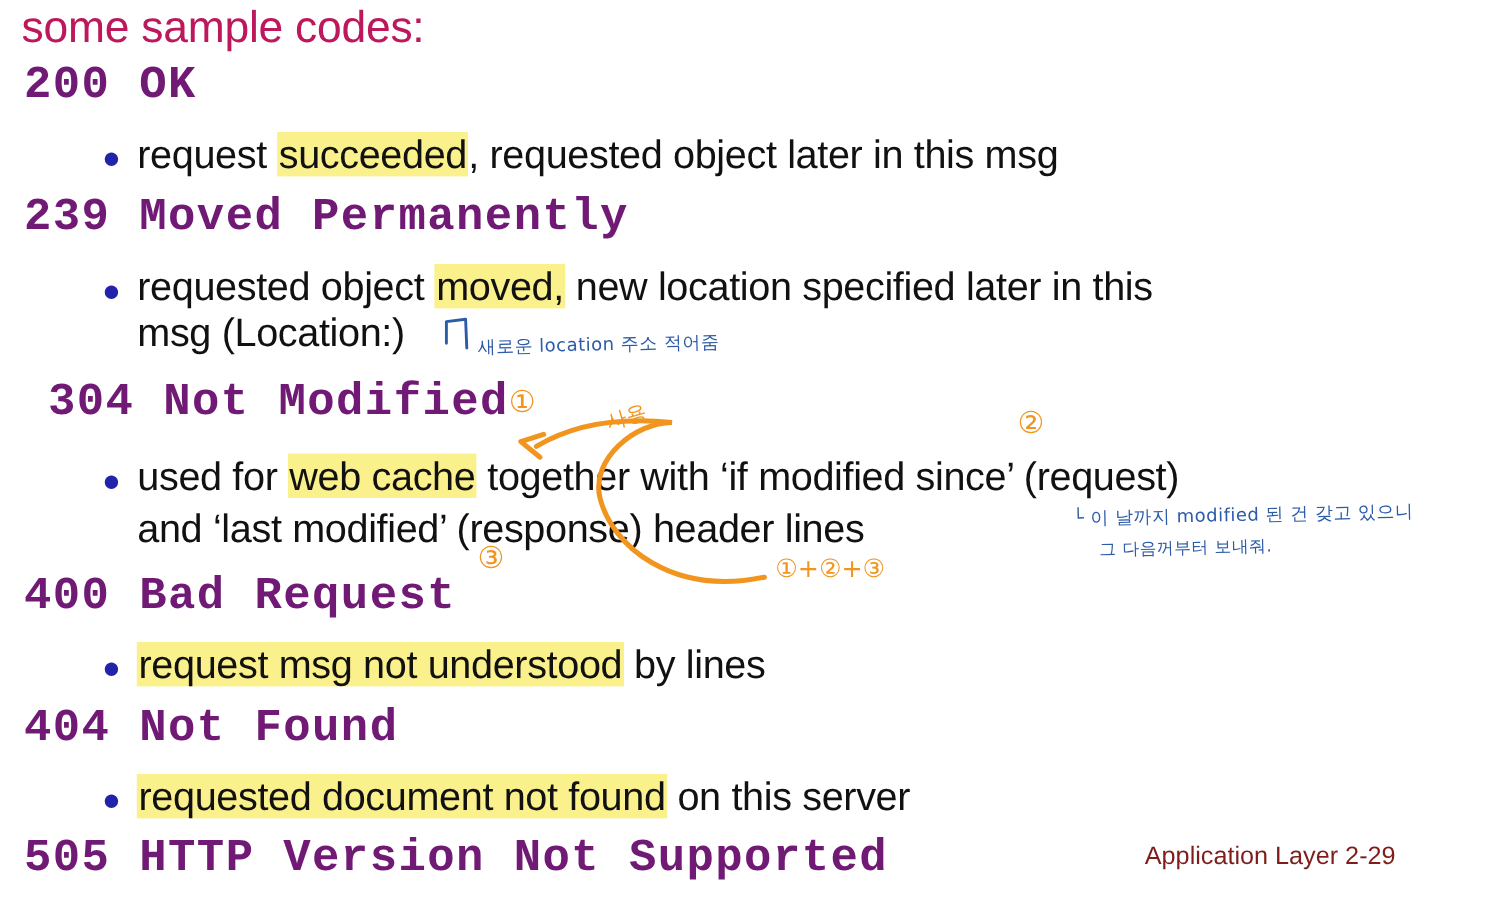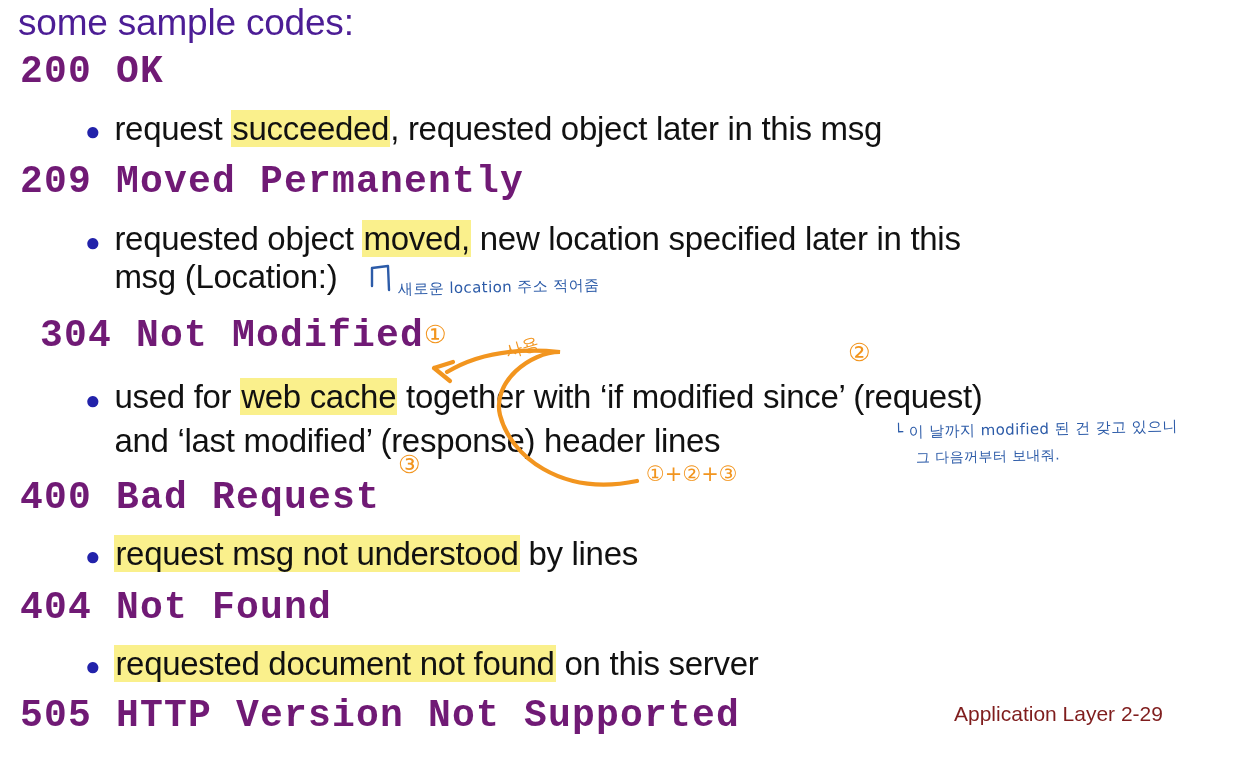--- a/index.html
+++ b/index.html
@@ -19,21 +19,21 @@
   
   .line {
     position: absolute;
     white-space: nowrap;
     line-height: 1.05;
   }
 
   .intro {
     font-family: "Liberation Sans", sans-serif;
     font-size: 37px;
-    color: #4c1d95;
+    color: #be185d;
     letter-spacing: -0.2px;
   }
 
   .code {
     font-family: "Liberation Mono", monospace;
     font-weight: bold;
     font-size: 38px;
     color: #701a75;
     letter-spacing: 1.2px;
   }
@@ -113,21 +113,21 @@
 <div id="slide">
 
   <div class="line intro" style="left:18px; top:4px;">some sample codes:</div>
 
   <div class="line code" style="left:20px; top:52px;">200 OK</div>
   <div class="bullet-row" style="left:85px; top:110px;">
     <span class="dot">●</span>
     <span class="bullet-text"><span>request </span><span class="hl">succeeded</span><span>, requested object later in this msg</span></span>
   </div>
 
-  <div class="line code" style="left:20px; top:162px;">209 Moved Permanently</div>
+  <div class="line code" style="left:20px; top:162px;">239 Moved Permanently</div>
   <div class="bullet-row" style="left:85px; top:220px; align-items:flex-start;">
     <span class="dot" style="position:relative; top:9px;">●</span>
     <span class="bullet-block">
         <span class="l2"><span>requested object </span><span class="hl">moved,</span><span> new location specified later in this</span></span>
         <span class="l2" style="margin-top:0;">msg (Location:)</span>
       </span>
   </div>
 
   <div class="ink-blue" style="left:398px; top:278px;">새로운 location 주소 적어줌</div>
 

